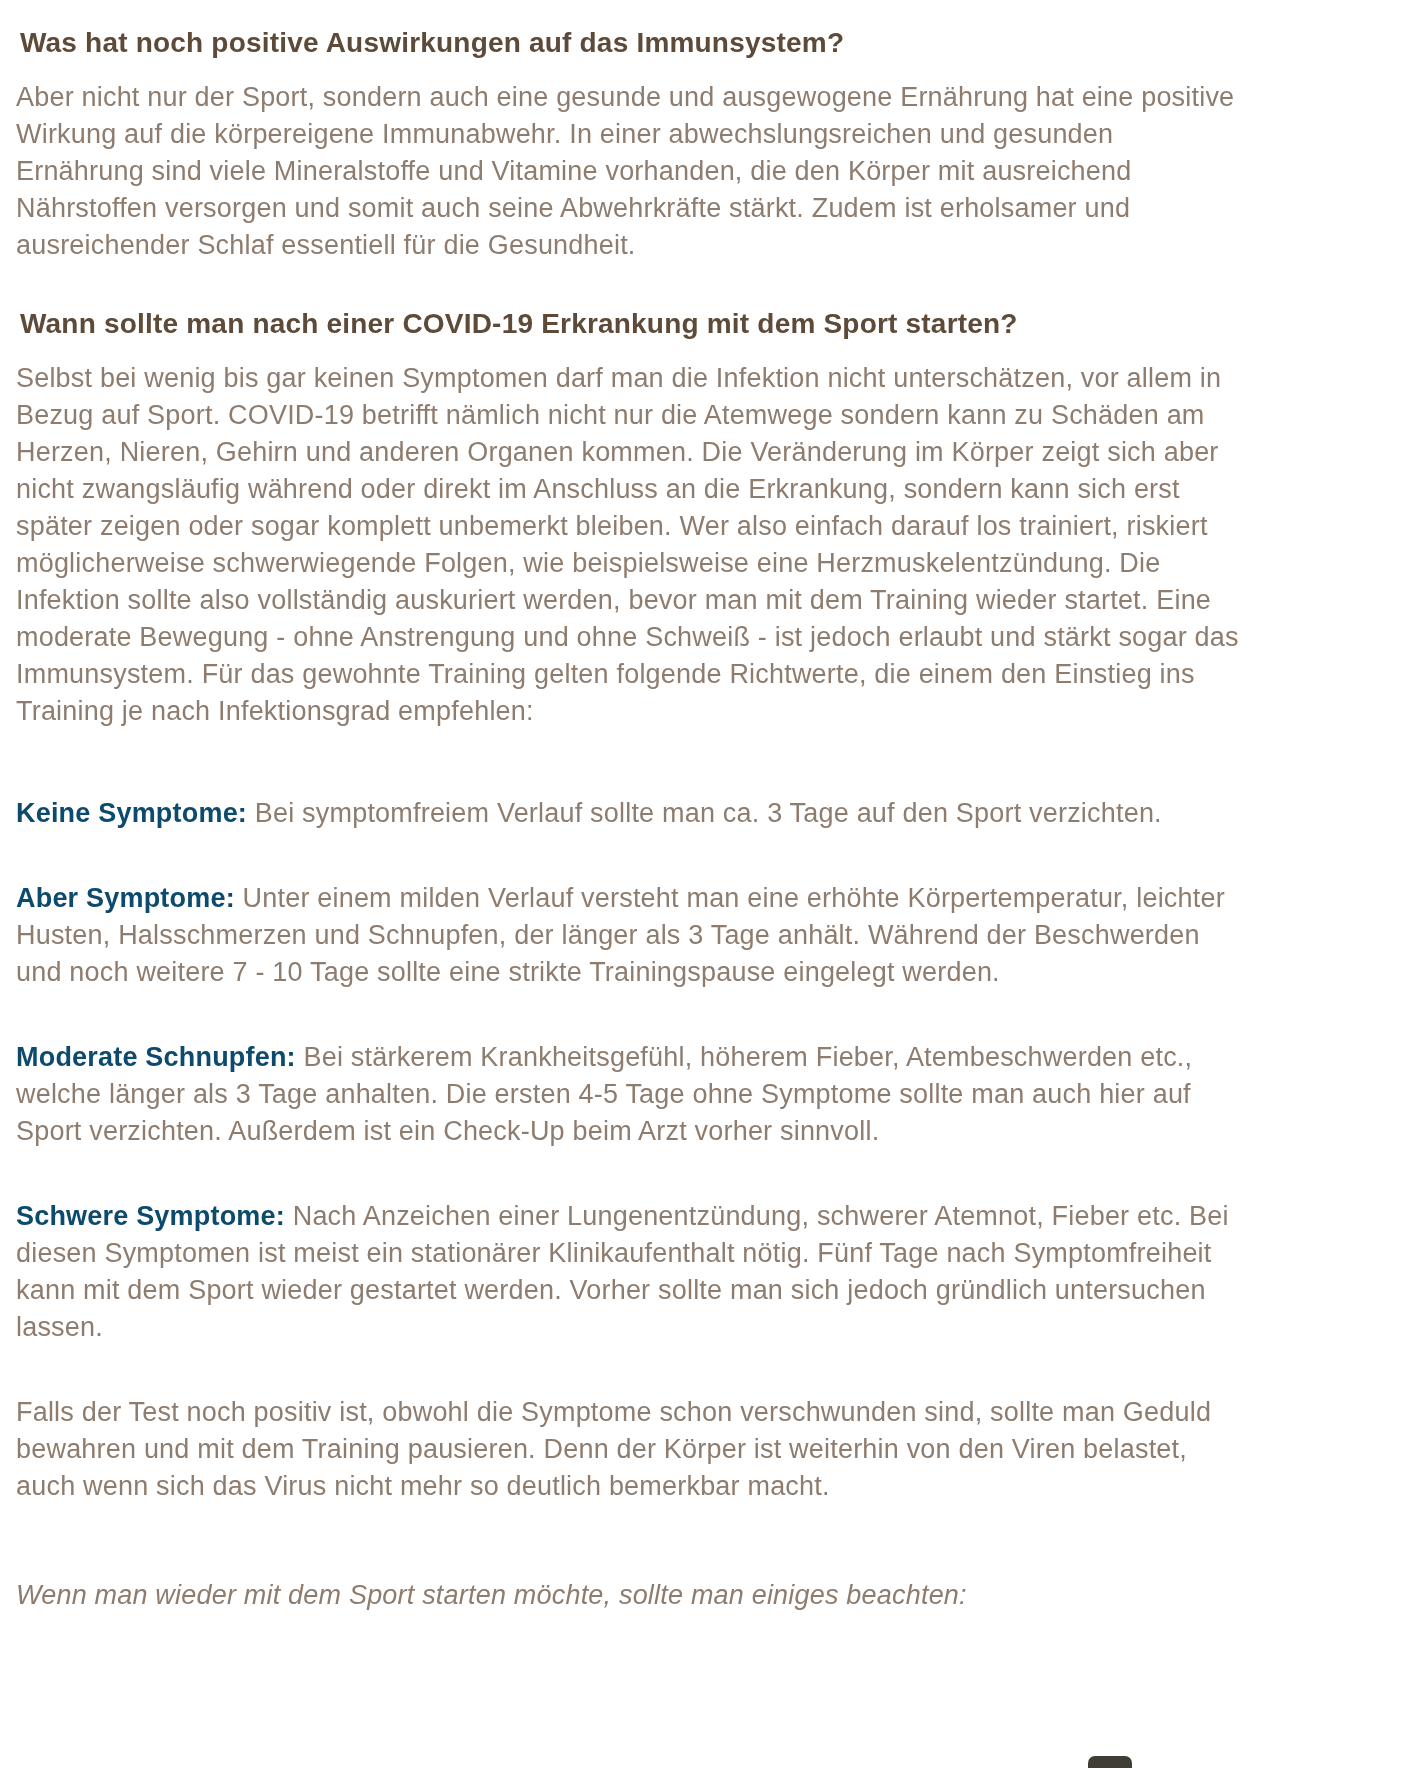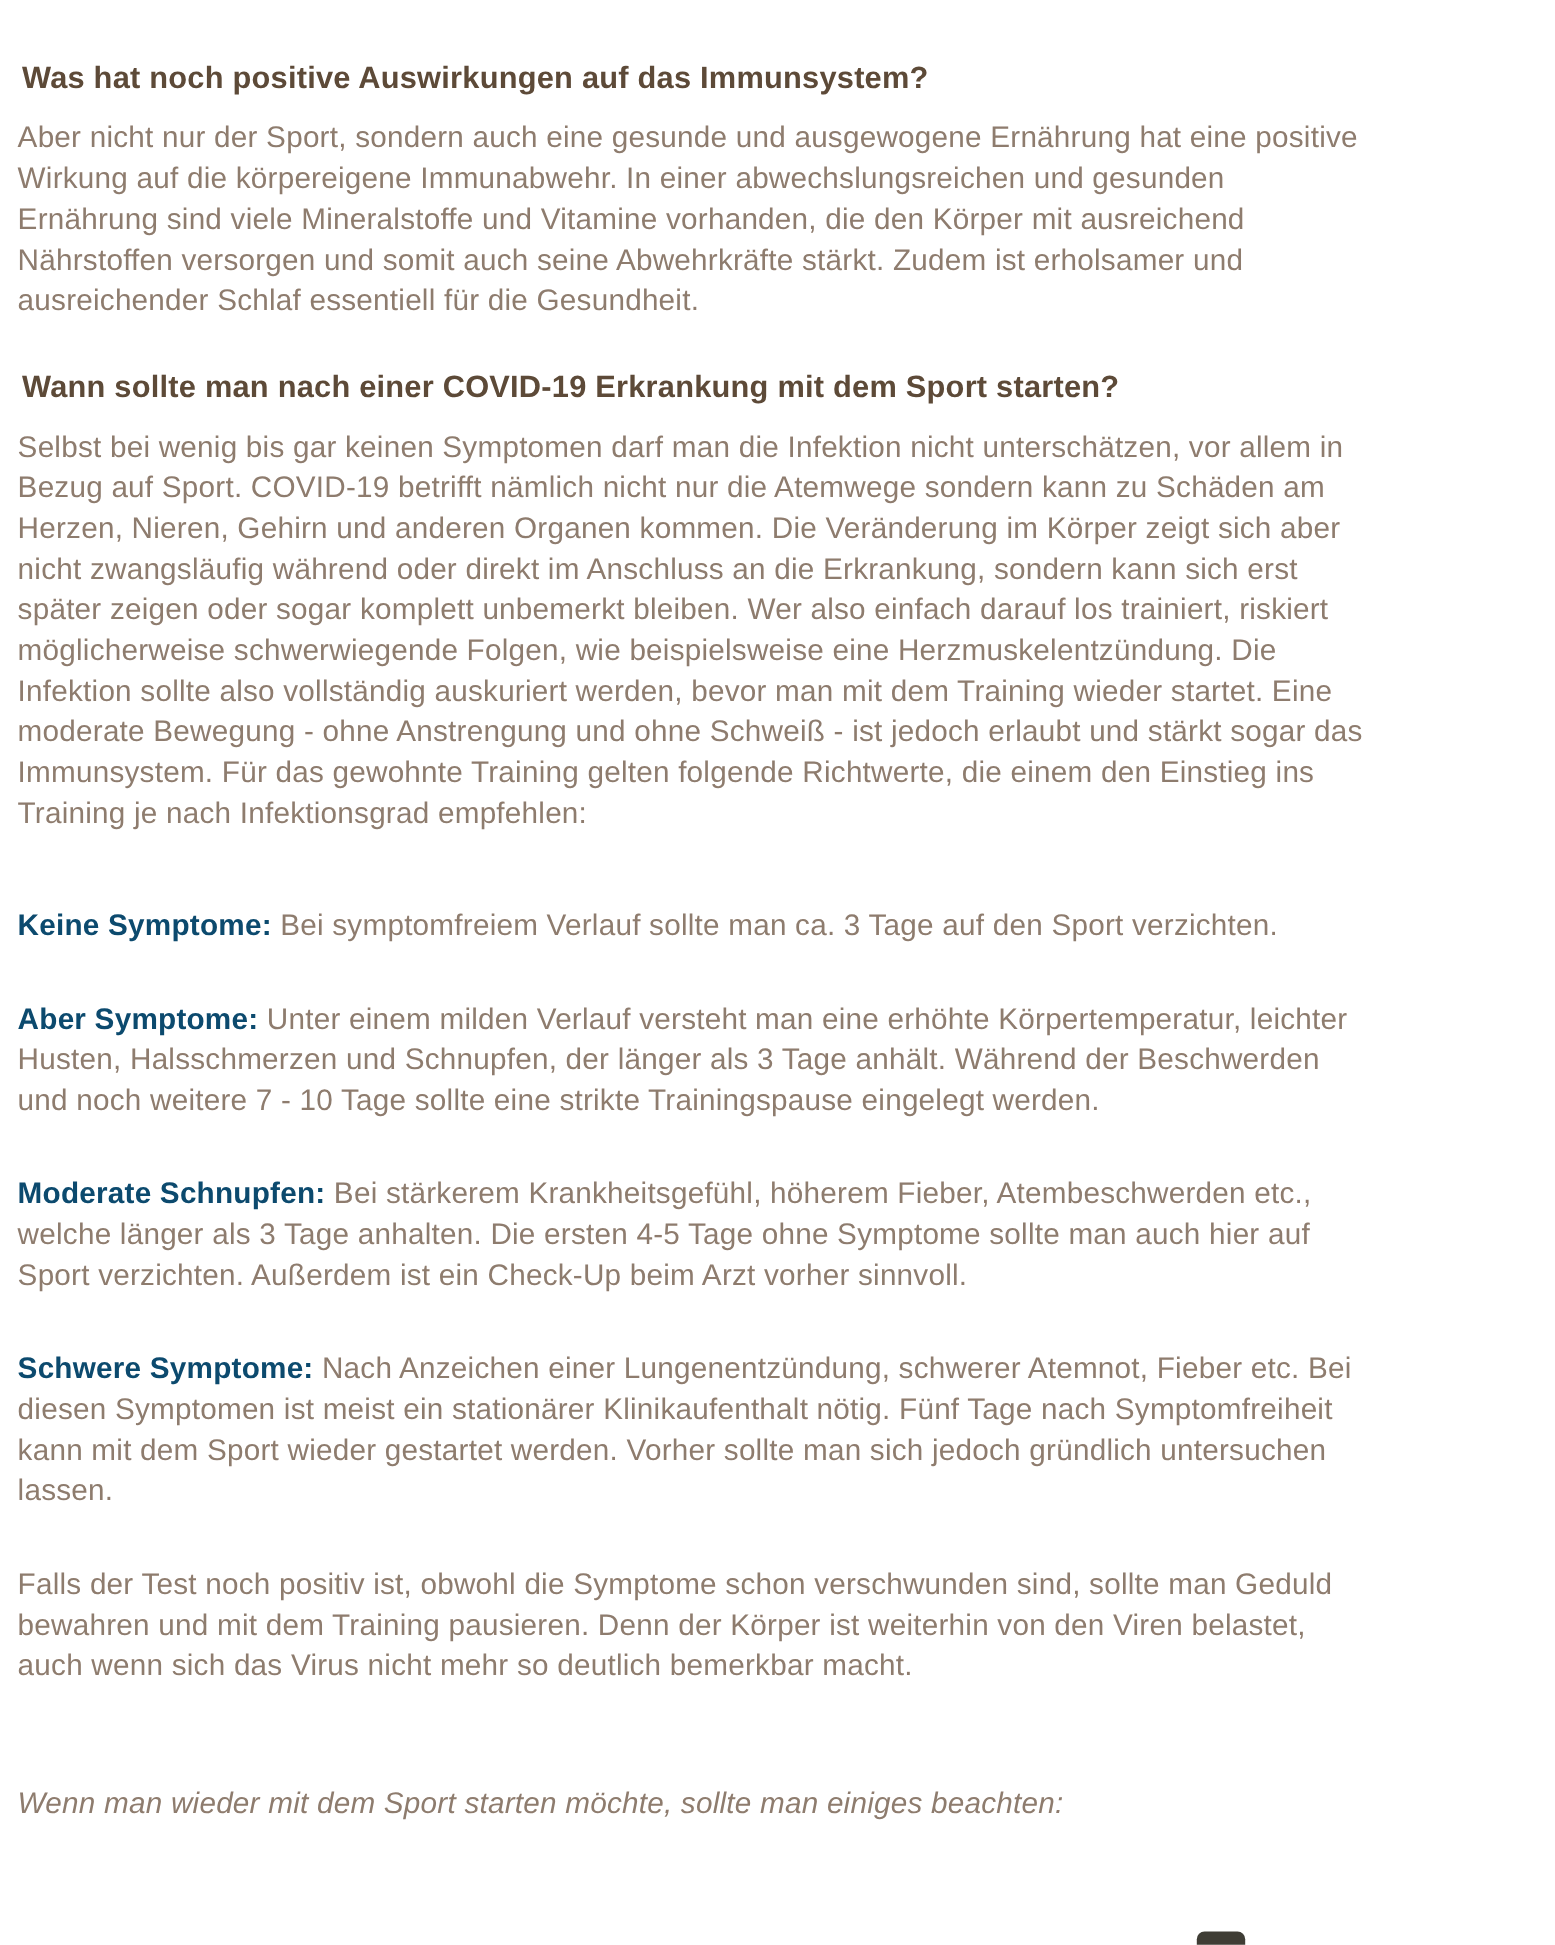--- a/index.html
+++ b/index.html
@@ -11,36 +11,36 @@
   body {
     width: 1414px;
     height: 1768px;
     overflow: hidden;
     position: relative;
     font-family: "Liberation Sans", "DejaVu Sans", sans-serif;
     -webkit-font-smoothing: antialiased;
   }
   .content {
     width: 1248px;
-    padding: 52px 0 0 16px;
+    padding: 24px 0 0 16px;
     color: #8e7c6e;
     font-size: 27px;
     line-height: 37px;
     letter-spacing: 0.2px;
   }
   .heading {
     font-size: 28px;
     line-height: 38px;
     font-weight: 700;
     color: #5d4a38;
     margin: 0 0 17px 4px;
     letter-spacing: 0.2px;
   }
   .para {
-    margin: 16px 0 41px 0;
+    margin: 0 0 41px 0;
   }
   .para.sym {
     margin: 0 0 48px 0;
   }
   .para:last-of-type {
     margin-bottom: 0;
     font-style: italic;
   }
   .lead {
     font-weight: 700;

